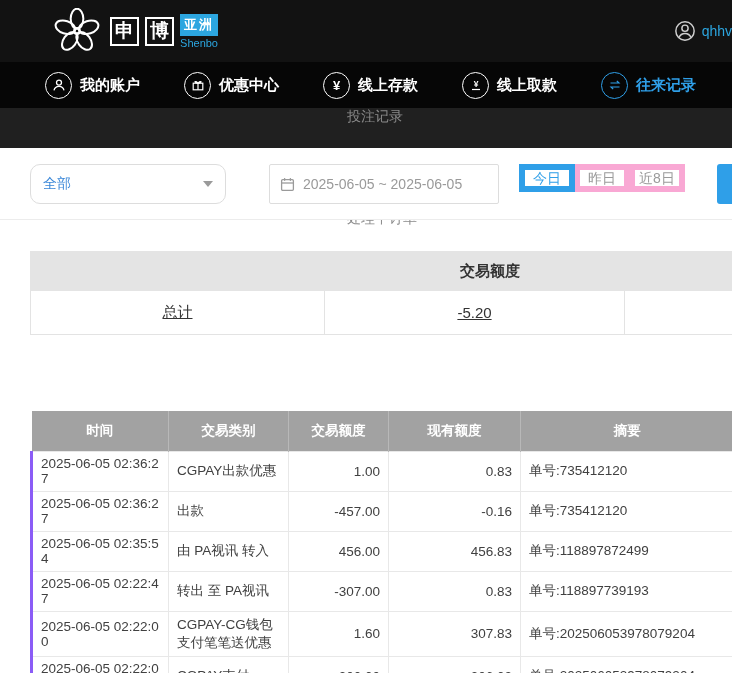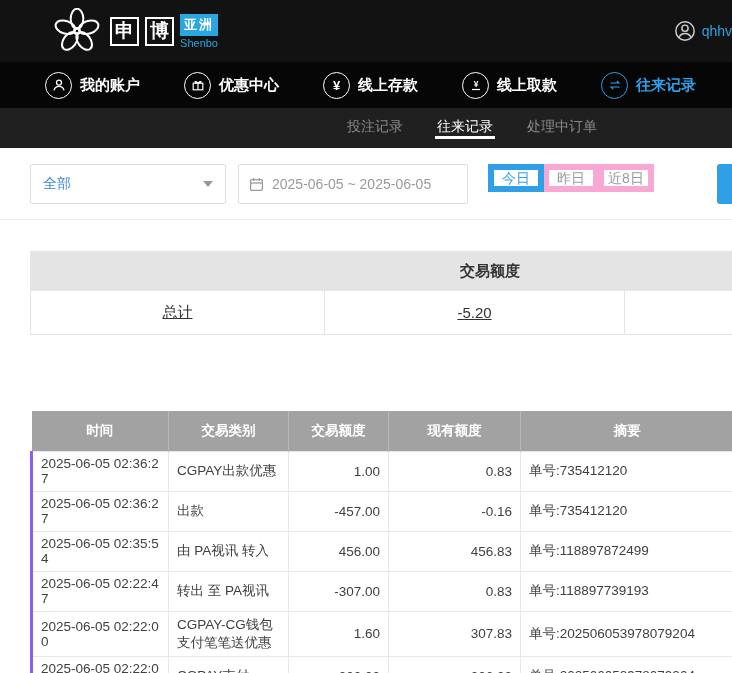--- a/index.html
+++ b/index.html
@@ -66,24 +66,25 @@
     flex: 0 0 auto;
   }
   .icon-circle svg { stroke: currentColor; }
   .yen-glyph { font-size: 13px; font-weight: bold; line-height: 1; }
 
   
   .subnav {
     height: 40px;
     background: #202020;
     display: flex;
-    align-items: center;
+    align-items: flex-start;
     padding-left: 345px;
     gap: 30px;
     white-space: nowrap;
+    flex-direction: column;
   }
   .subtab {
     color: #8a8a8a; font-size: 14px;
     display: flex; align-items: center;
     border-bottom: 3px solid transparent;
     padding: 0 2px;
     cursor: pointer;
   }
   .subtab.active { color: #fff; border-bottom-color: #fff; }
 
@@ -91,40 +92,41 @@
   .filterbar {
     position: relative;
     padding: 16px 0 15px 30px;
     display: flex;
     gap: 12px;
     border-bottom: 1px solid #ececec;
     background: #fff;
   }
   .select-box {
     width: 196px; height: 40px;
-    border: 1px solid #ddd; border-radius: 2px;
+    border: 1px solid #ddd; border-radius: 10px;
     display: flex; align-items: center;
     padding: 0 12px;
     color: #3a87d8; font-size: 14px;
     cursor: pointer;
   }
   .caret {
     margin-left: auto;
     width: 0; height: 0;
     border-left: 5px solid transparent;
     border-right: 5px solid transparent;
     border-top: 6px solid #9a9a9a;
   }
   .date-box {
     width: 230px; height: 40px;
     border: 1px solid #ddd; border-radius: 2px;
     display: flex; align-items: center; gap: 8px;
     padding: 0 10px;
     color: #9a9a9a; font-size: 14px;
     cursor: pointer;
+    margin-left: 31px;
   }
   .btn-group { display: flex; margin-left: 8px; }
   .quick-btn {
     width: 56px; height: 28px;
     border: 6px solid #f9a8d4;
     background: #fff;
     color: #9a9a9a; font-size: 14px;
     margin-left: -1px;
     cursor: pointer;
     font-family: inherit;

